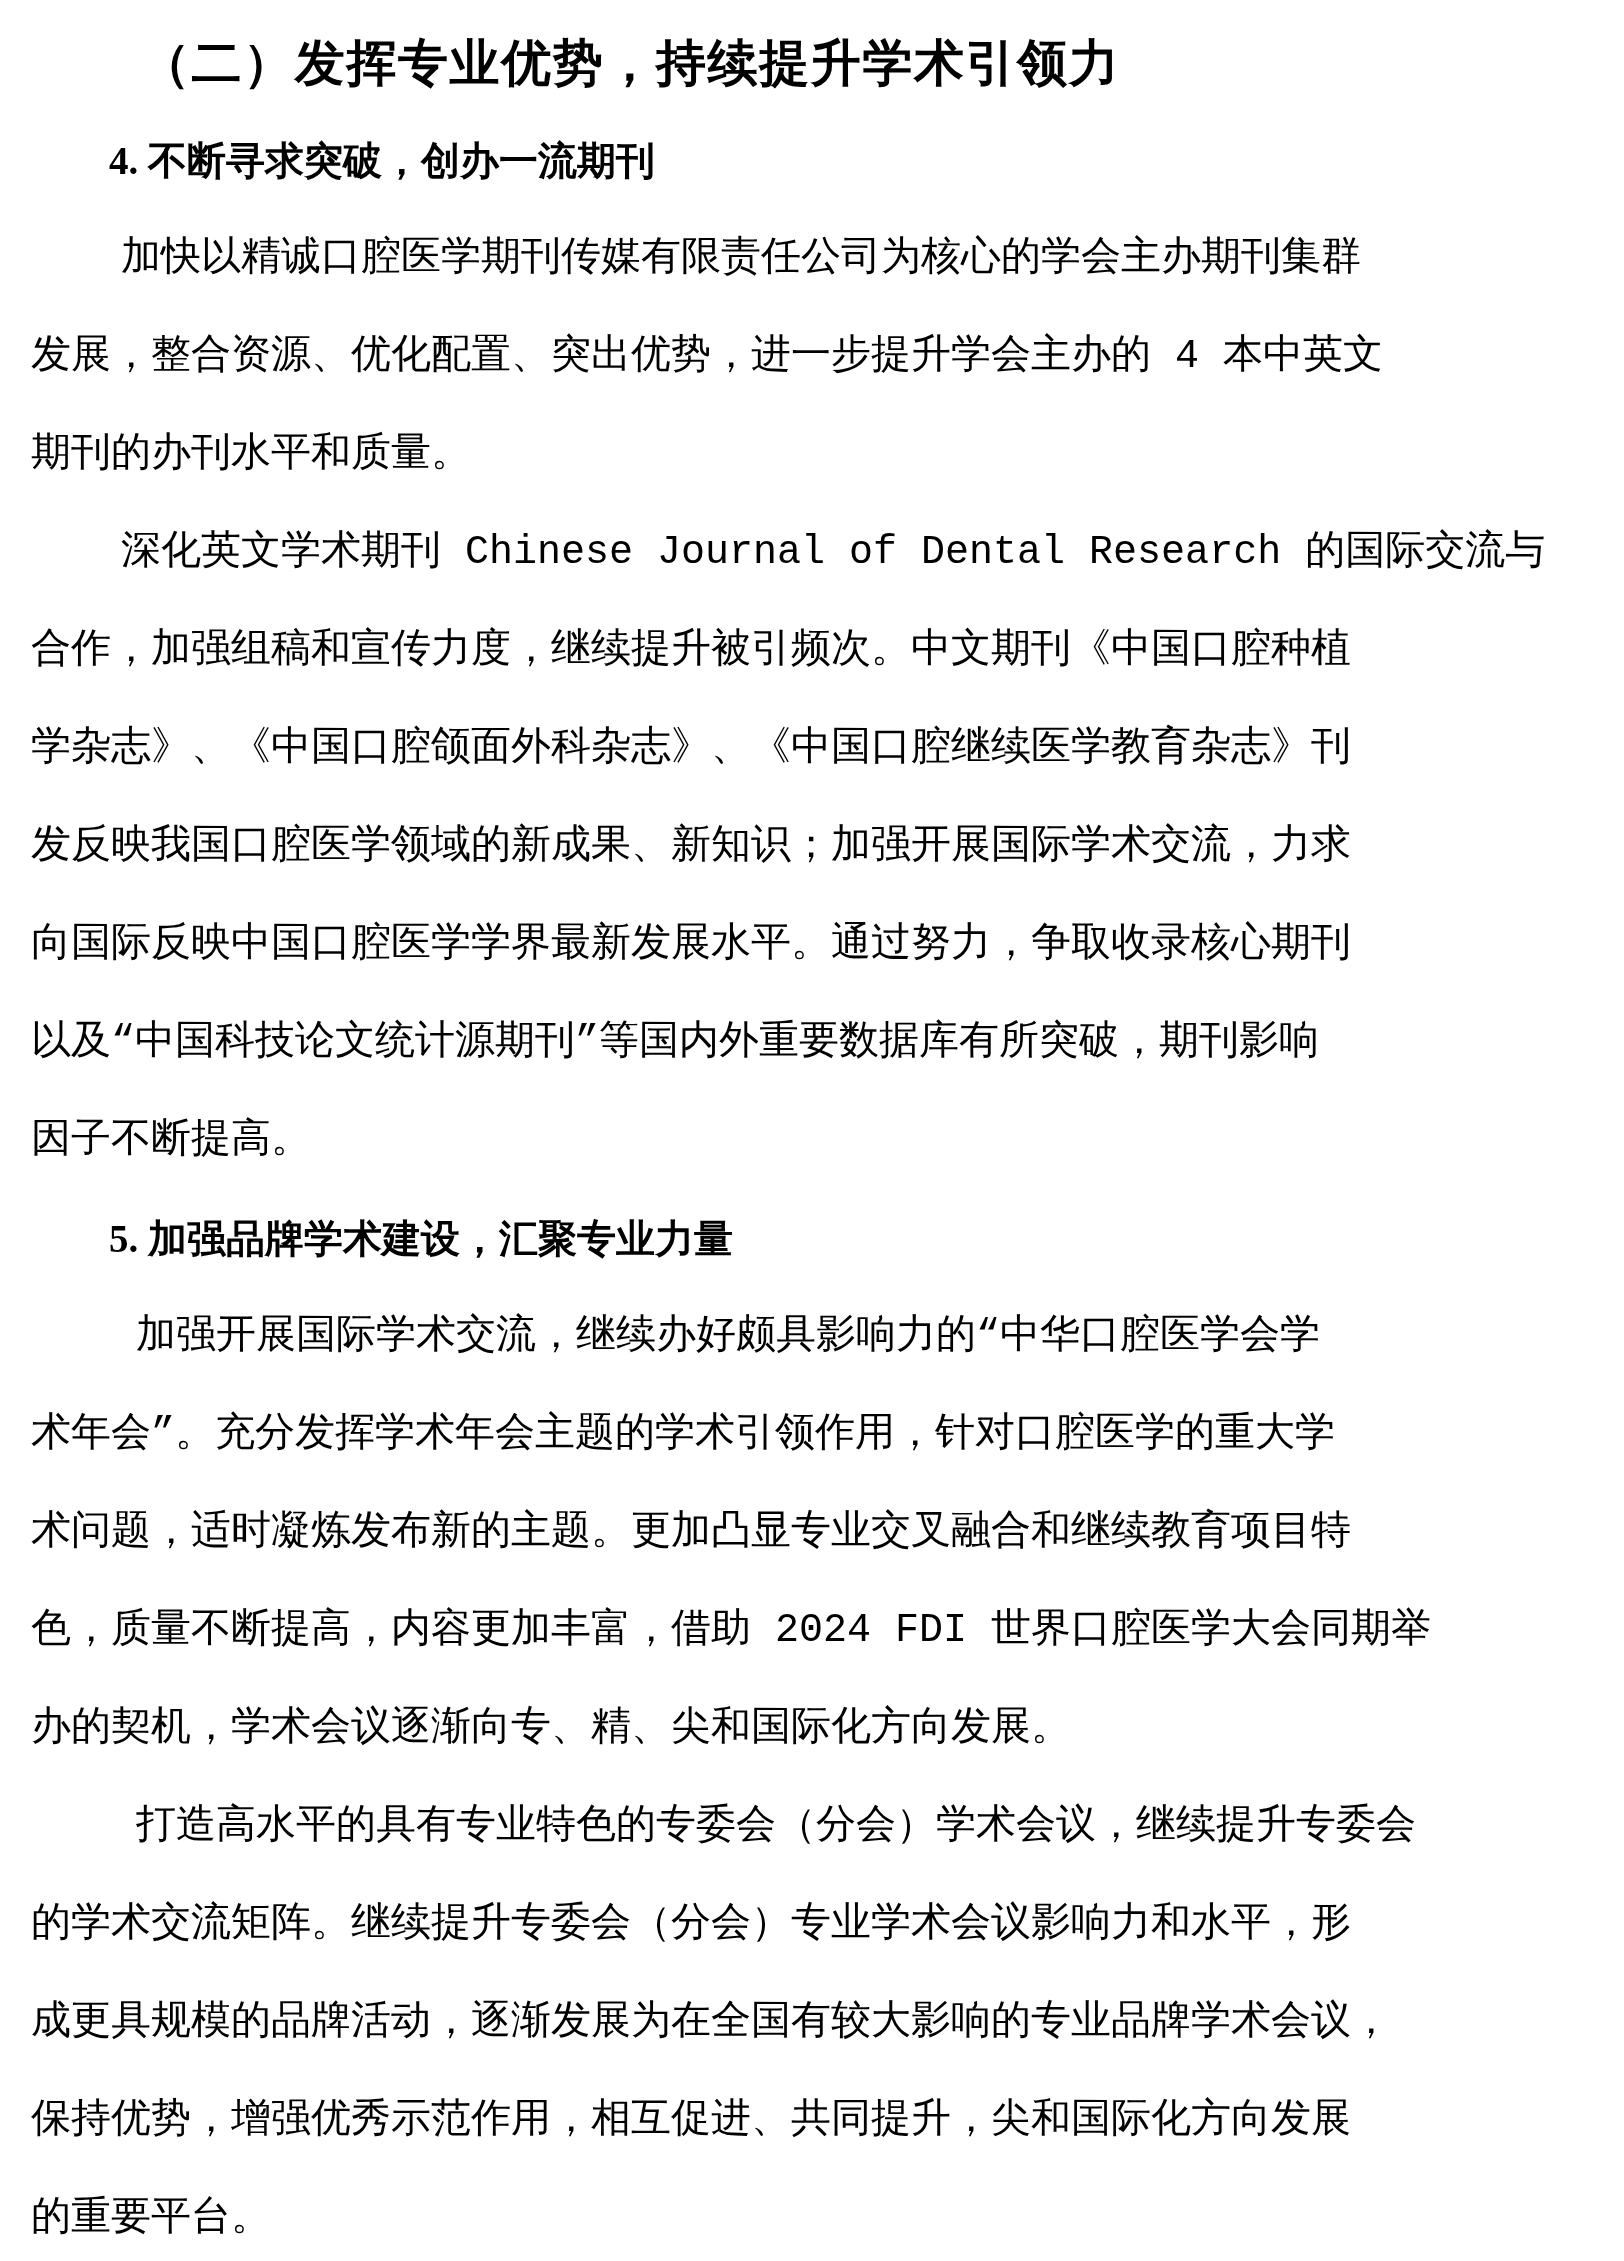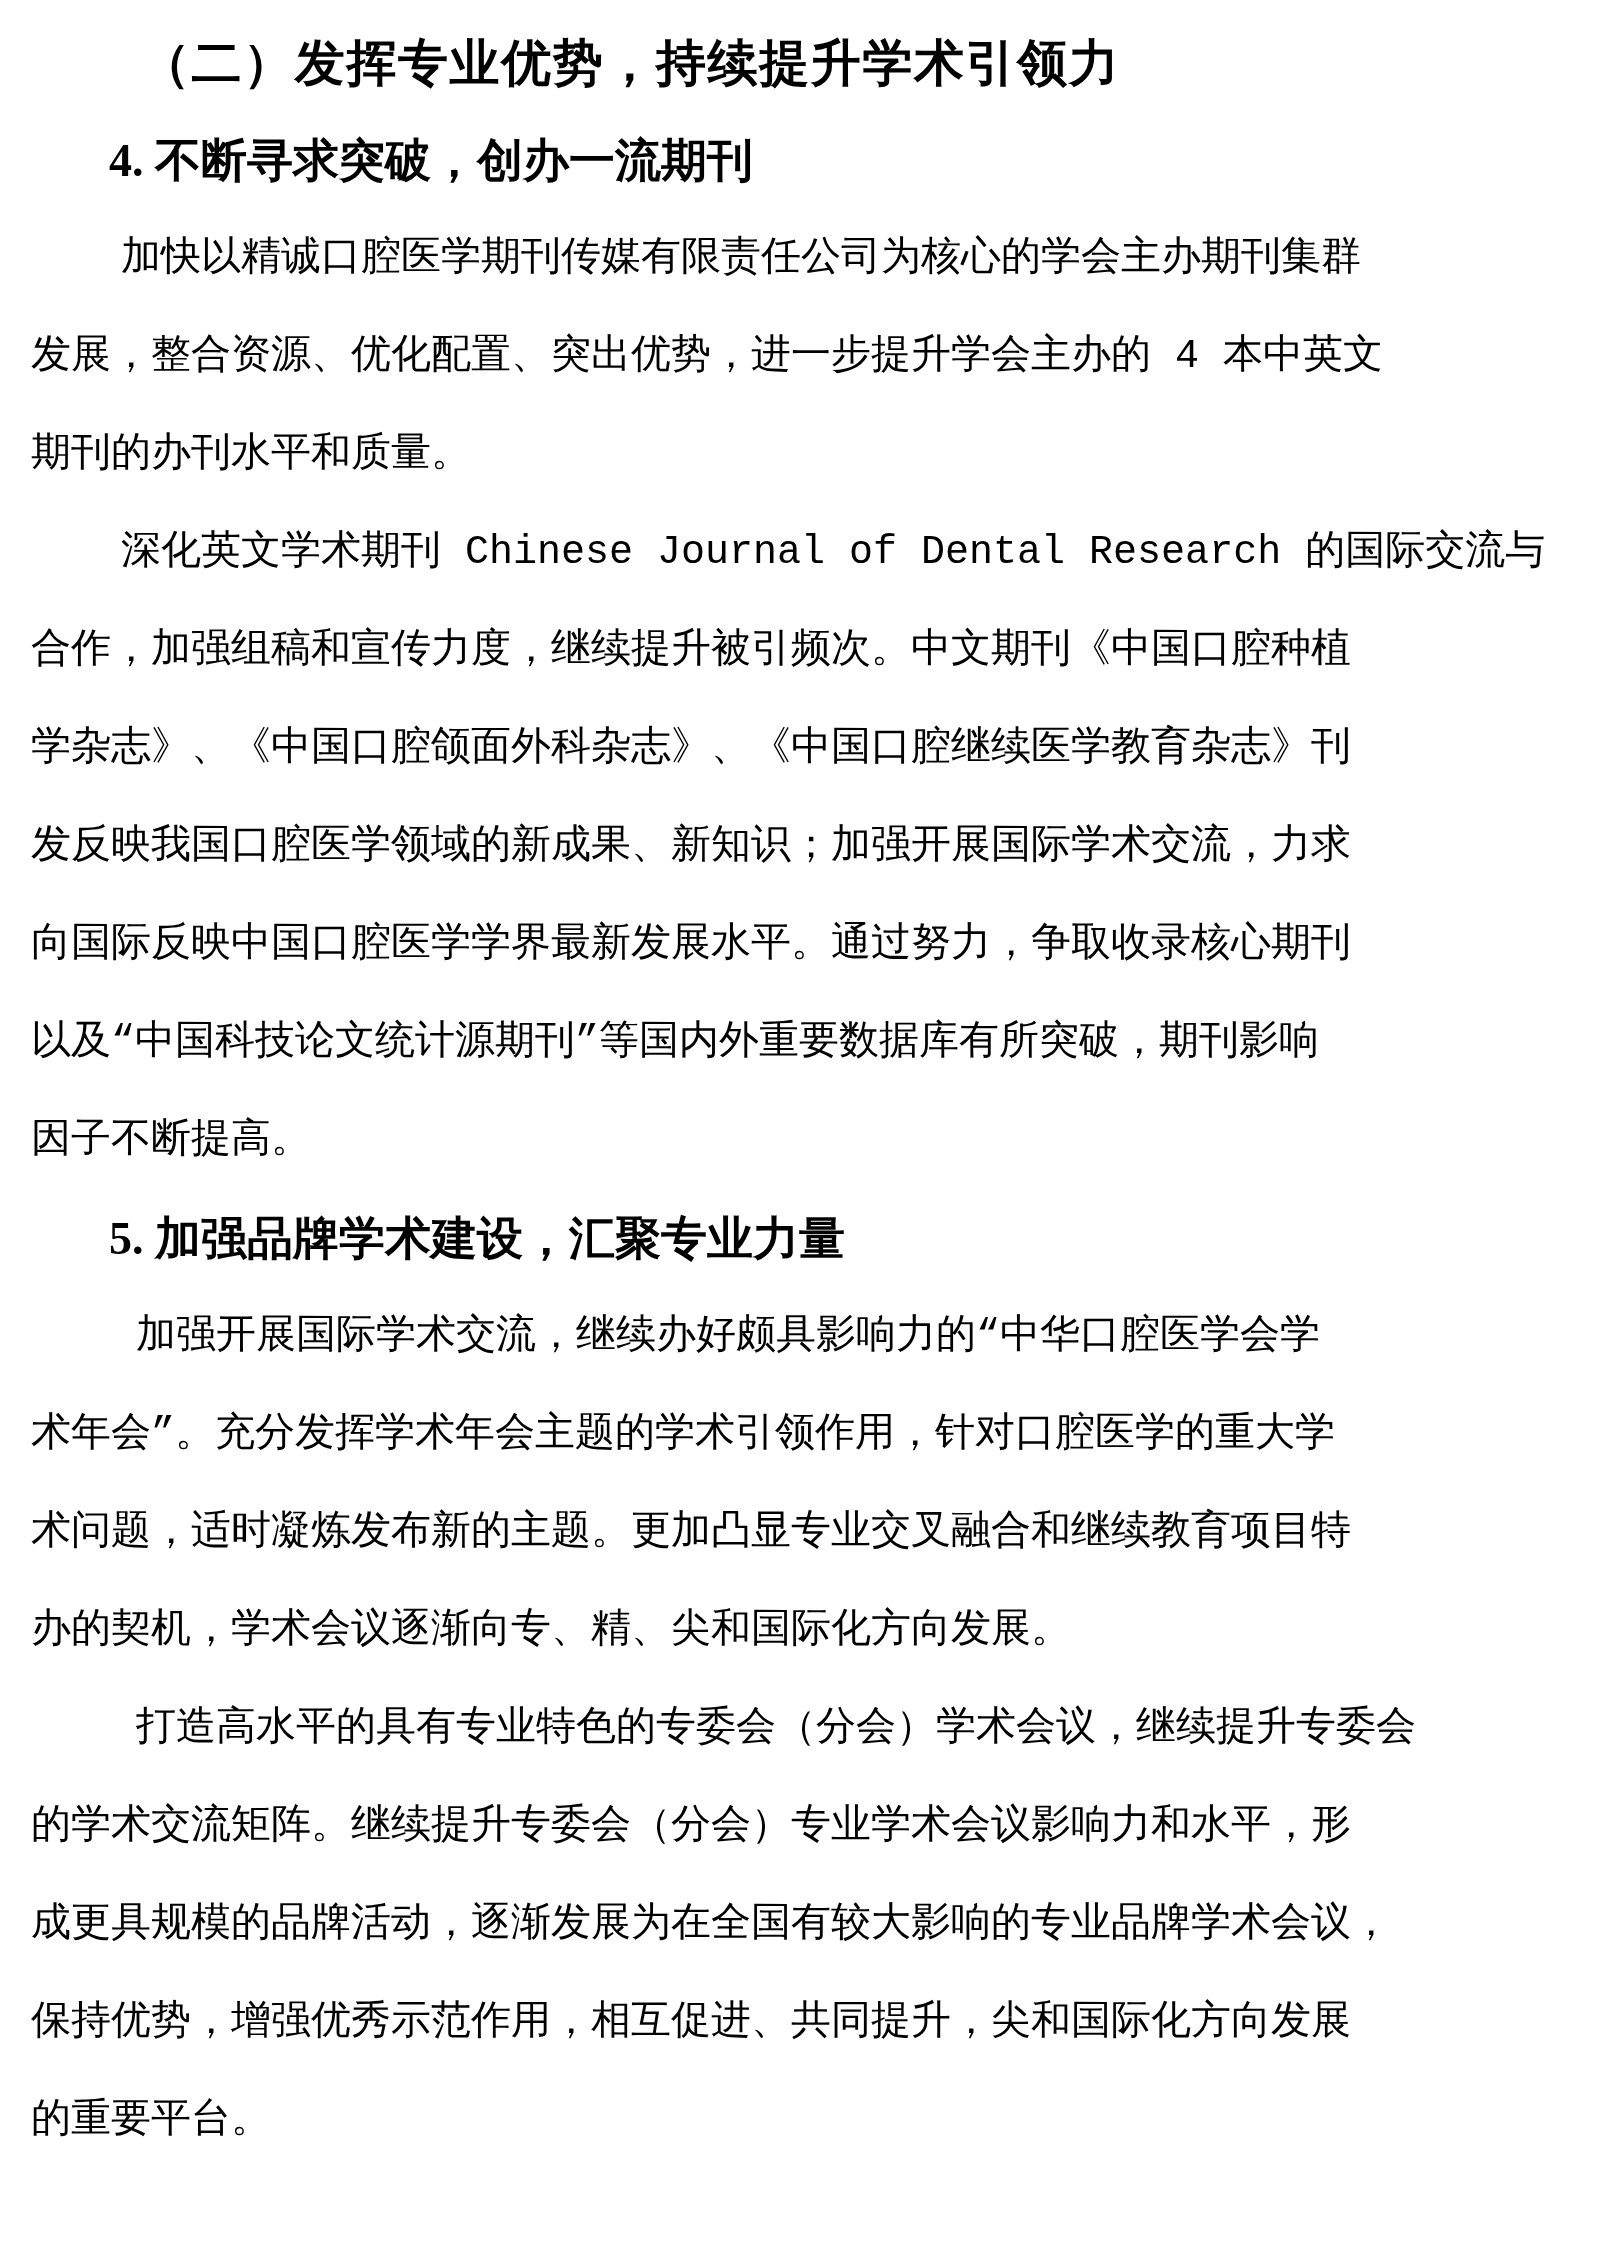--- a/index.html
+++ b/index.html
@@ -27,21 +27,21 @@
     .h-section {
       font-family: "Liberation Sans", "DejaVu Sans", sans-serif;
       font-weight: 900;
       font-size: 50px;
       padding-left: 109px;
       letter-spacing: 1.6px;
     }
     .h-sub {
       font-family: "Liberation Serif", "DejaVu Serif", serif;
       font-weight: 700;
-      font-size: 46px;
+      font-size: 39px;
       padding-left: 78px;
     }
     .body-line {
       font-family: Liberation Mono, monospace;
       font-weight: 400;
       font-size: 40px;
     }
     .first-line {
       padding-left: 90px;
     }
@@ -68,20 +68,21 @@
   <div class="line body-line">发反映我国口腔医学领域的新成果、新知识；加强开展国际学术交流，力求</div>
   <div class="line body-line">向国际反映中国口腔医学学界最新发展水平。通过努力，争取收录核心期刊</div>
   <div class="line body-line">以及“中国科技论文统计源期刊”等国内外重要数据库有所突破，期刊影响</div>
   <div class="line body-line">因子不断提高。</div>
 
   <div class="line h-sub">5. 加强品牌学术建设，汇聚专业力量</div>
 
   <div class="line body-line first-line-deep">加强开展国际学术交流，继续办好颇具影响力的“中华口腔医学会学</div>
   <div class="line body-line">术年会”。充分发挥学术年会主题的学术引领作用，针对口腔医学的重大学</div>
   <div class="line body-line">术问题，适时凝炼发布新的主题。更加凸显专业交叉融合和继续教育项目特</div>
+  <div class="line body-line">色，质量不断提高，内容更加丰富，借助 2024 FDI 世界口腔医学大会同期举</div>
   <div class="line body-line">办的契机，学术会议逐渐向专、精、尖和国际化方向发展。</div>
 
   <div class="line body-line first-line-deep">打造高水平的具有专业特色的专委会（分会）学术会议，继续提升专委会</div>
   <div class="line body-line">的学术交流矩阵。继续提升专委会（分会）专业学术会议影响力和水平，形</div>
   <div class="line body-line">成更具规模的品牌活动，逐渐发展为在全国有较大影响的专业品牌学术会议，</div>
   <div class="line body-line">保持优势，增强优秀示范作用，相互促进、共同提升，尖和国际化方向发展</div>
   <div class="line body-line">的重要平台。</div>
 
 </div>
 

